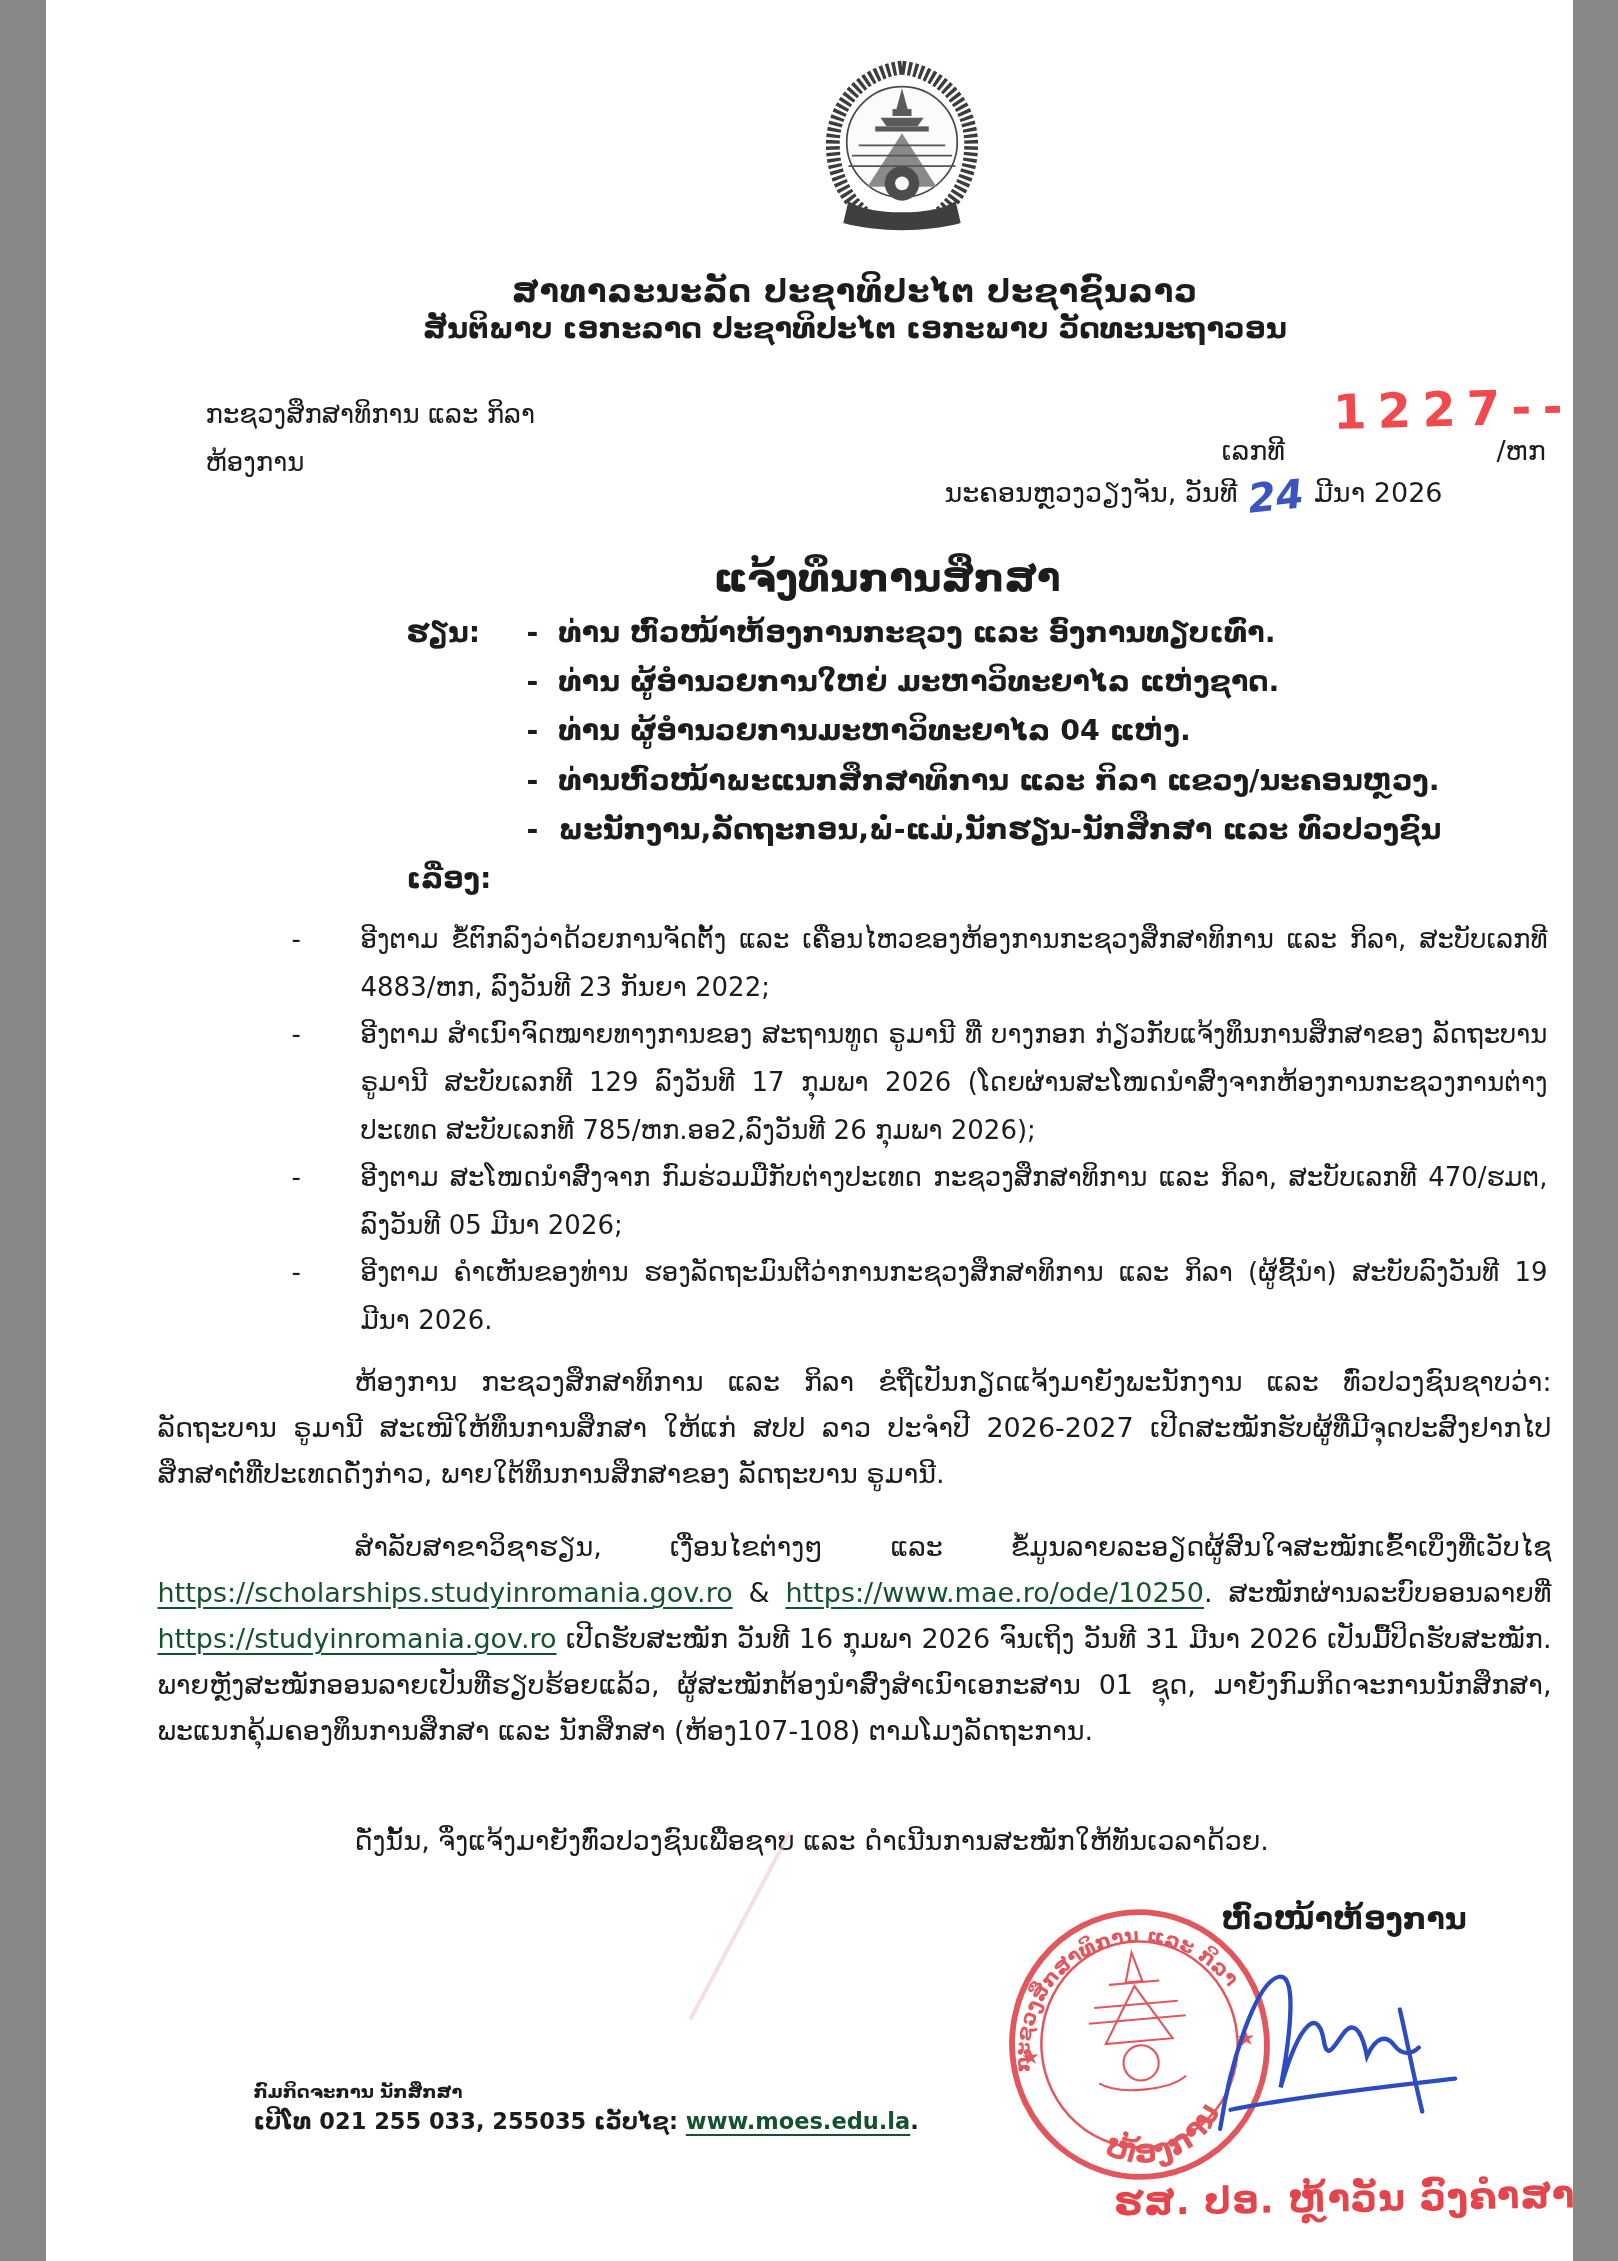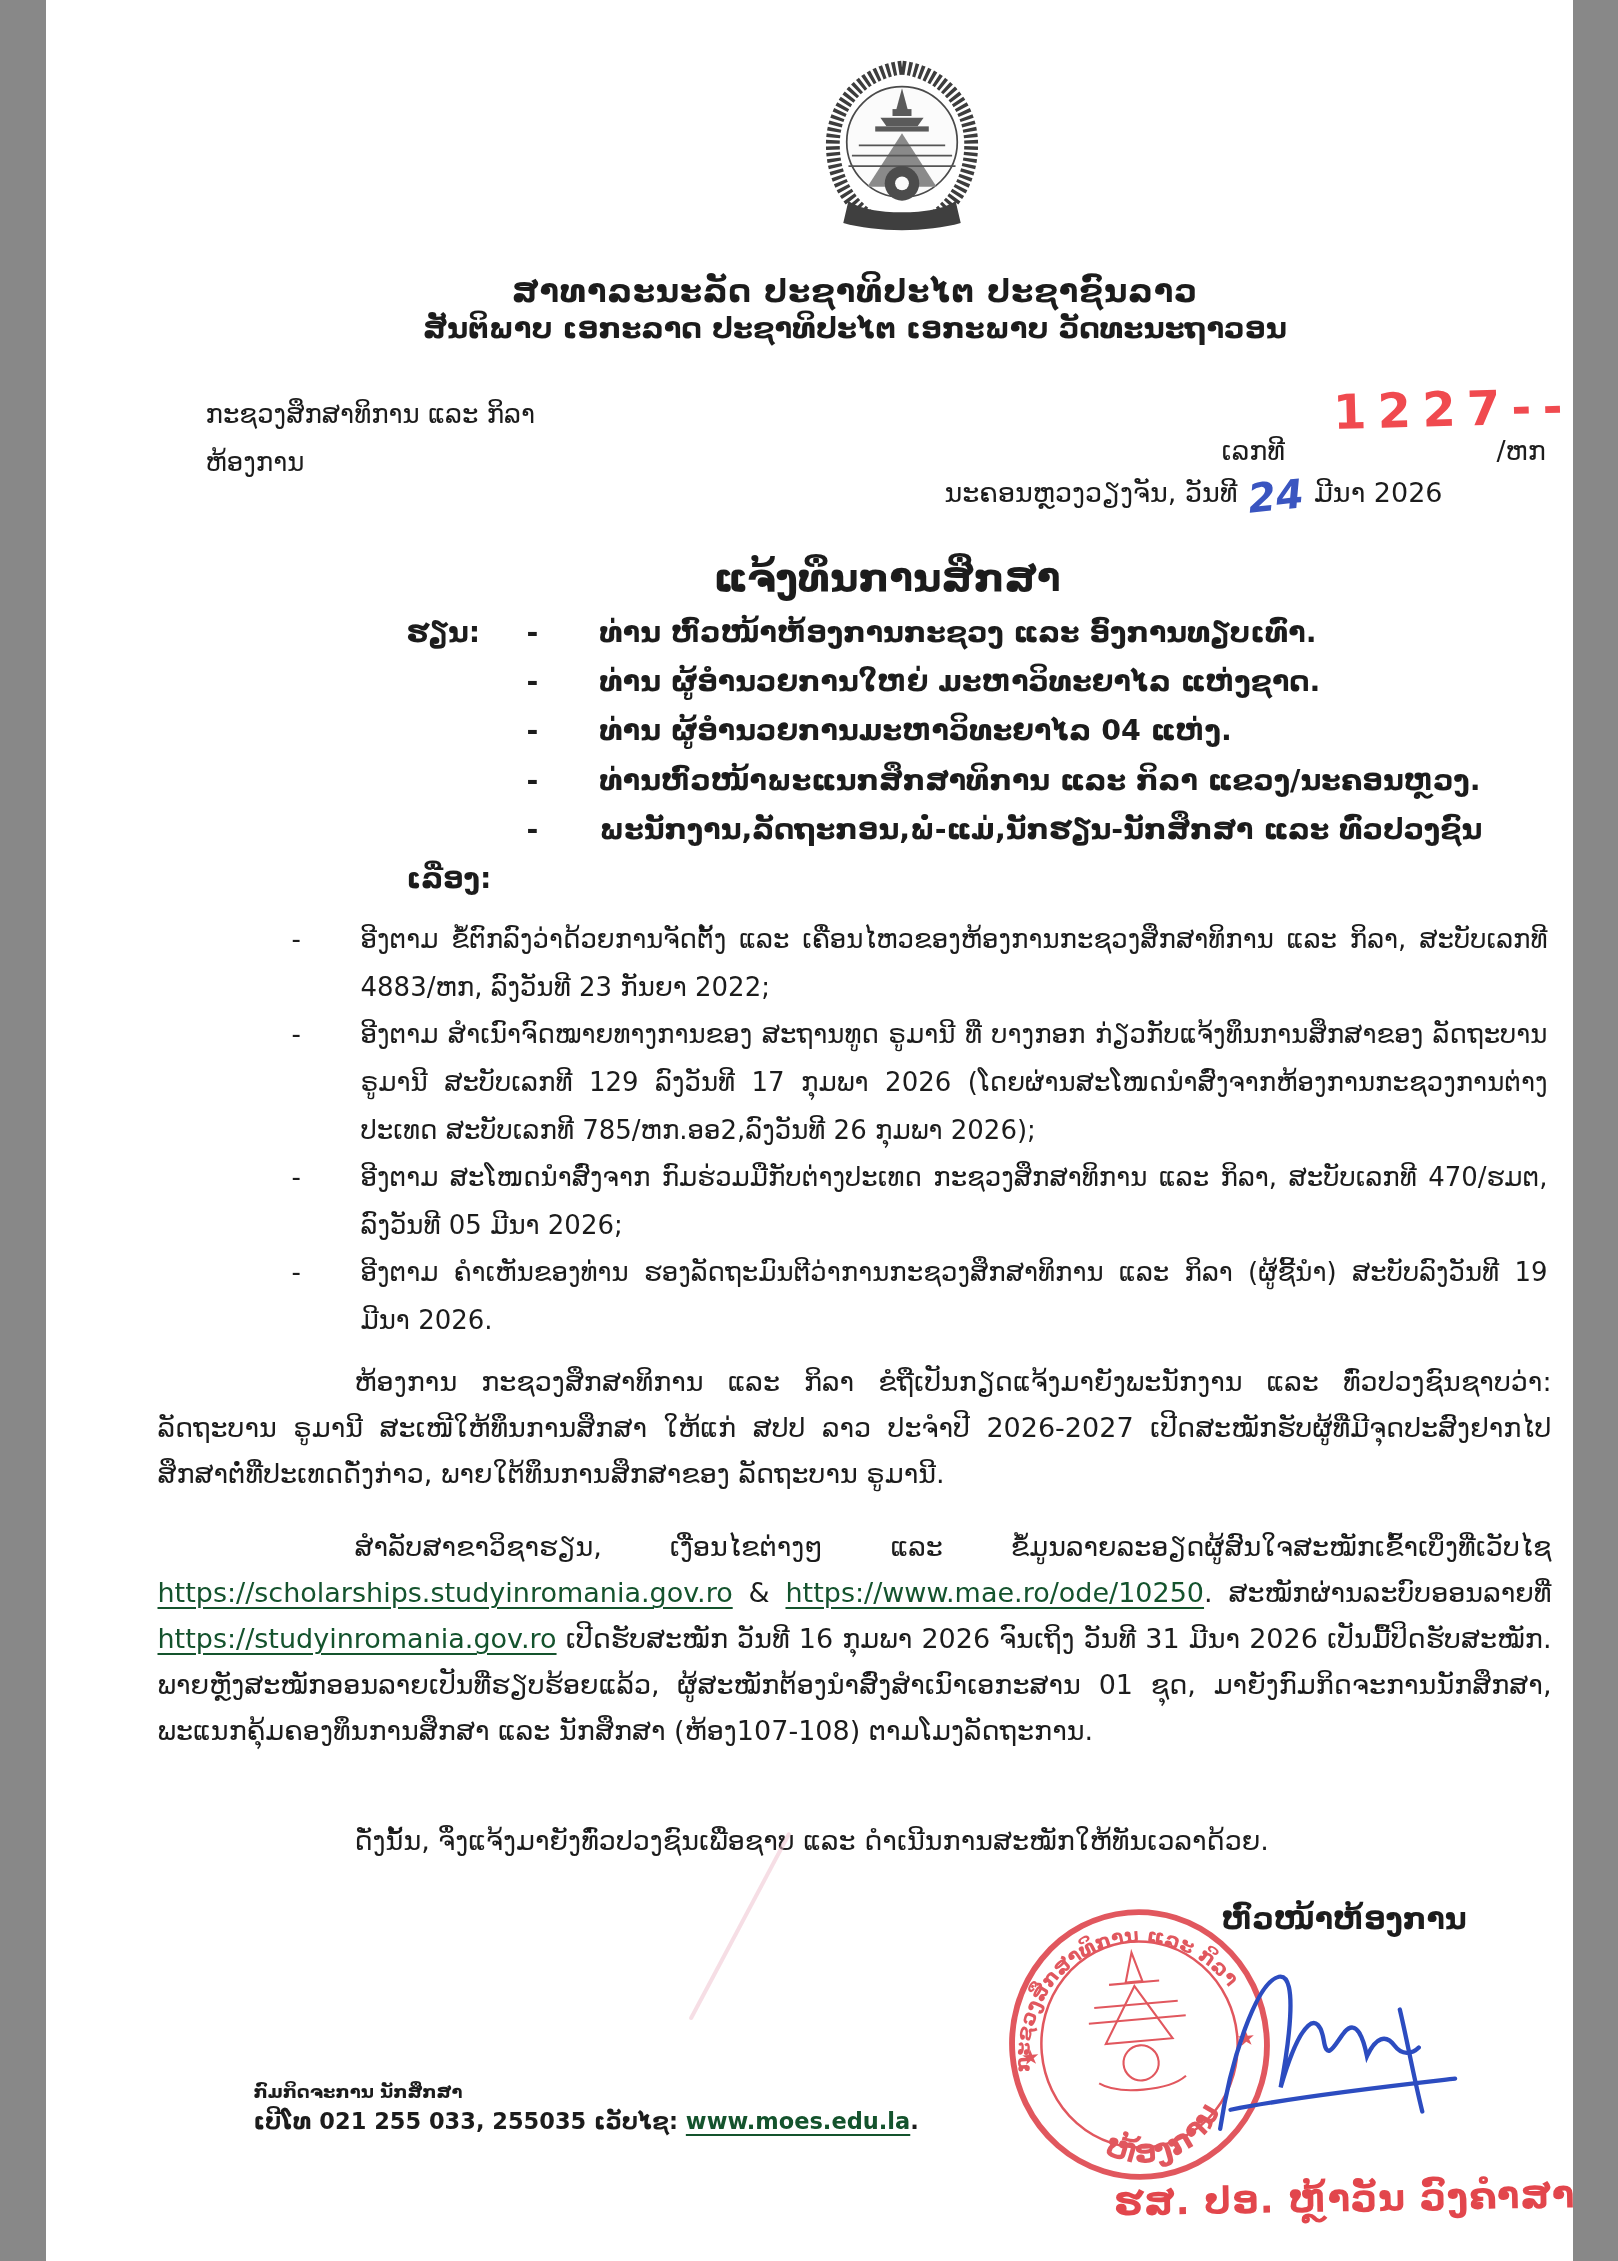--- a/index.html
+++ b/index.html
@@ -31,21 +31,21 @@
   .handday{
     color:#3a55c0;font-size:40px;font-style:italic;line-height:26px;
     transform:rotate(-6deg);position:relative;top:3.5px;font-weight:bold;
   }
   
   .doctitle{top:555px;font-size:39px;font-weight:bold;margin-left:32px;}
   
   .rcpt-label{left:361px;top:616px;font-size:28.5px;font-weight:bold;}
   .rcpt-row{position:absolute;left:481px;width:1072px;font-size:28.5px;font-weight:bold;}
   .rcpt-row .dash{position:absolute;left:0;top:0;}
-  .rcpt-row .txt{display:block;margin-left:73px;}
+  .rcpt-row .txt{display:block;margin-left:32px;}
   .subj-label{left:361px;top:862px;font-size:28.5px;font-weight:bold;text-align:right;}
   .subj-text{left:489px;top:862px;font-size:28.5px;font-weight:bold;}
   
   .ref-item{position:absolute;left:246px;width:1256px;font-size:26px;line-height:48px;}
   .ref-item .dash{position:absolute;left:0;top:0;}
   .ref-item .txt{display:block;margin-left:69px;text-align:justify;}
   
   .para{position:absolute;left:112px;width:1394px;font-size:27px;line-height:46px;text-align:justify;text-indent:197px;}
   .para a, .doclink{color:#14532d;text-decoration:underline;text-underline-offset:5.2px;text-decoration-thickness:1.7px;}
   

